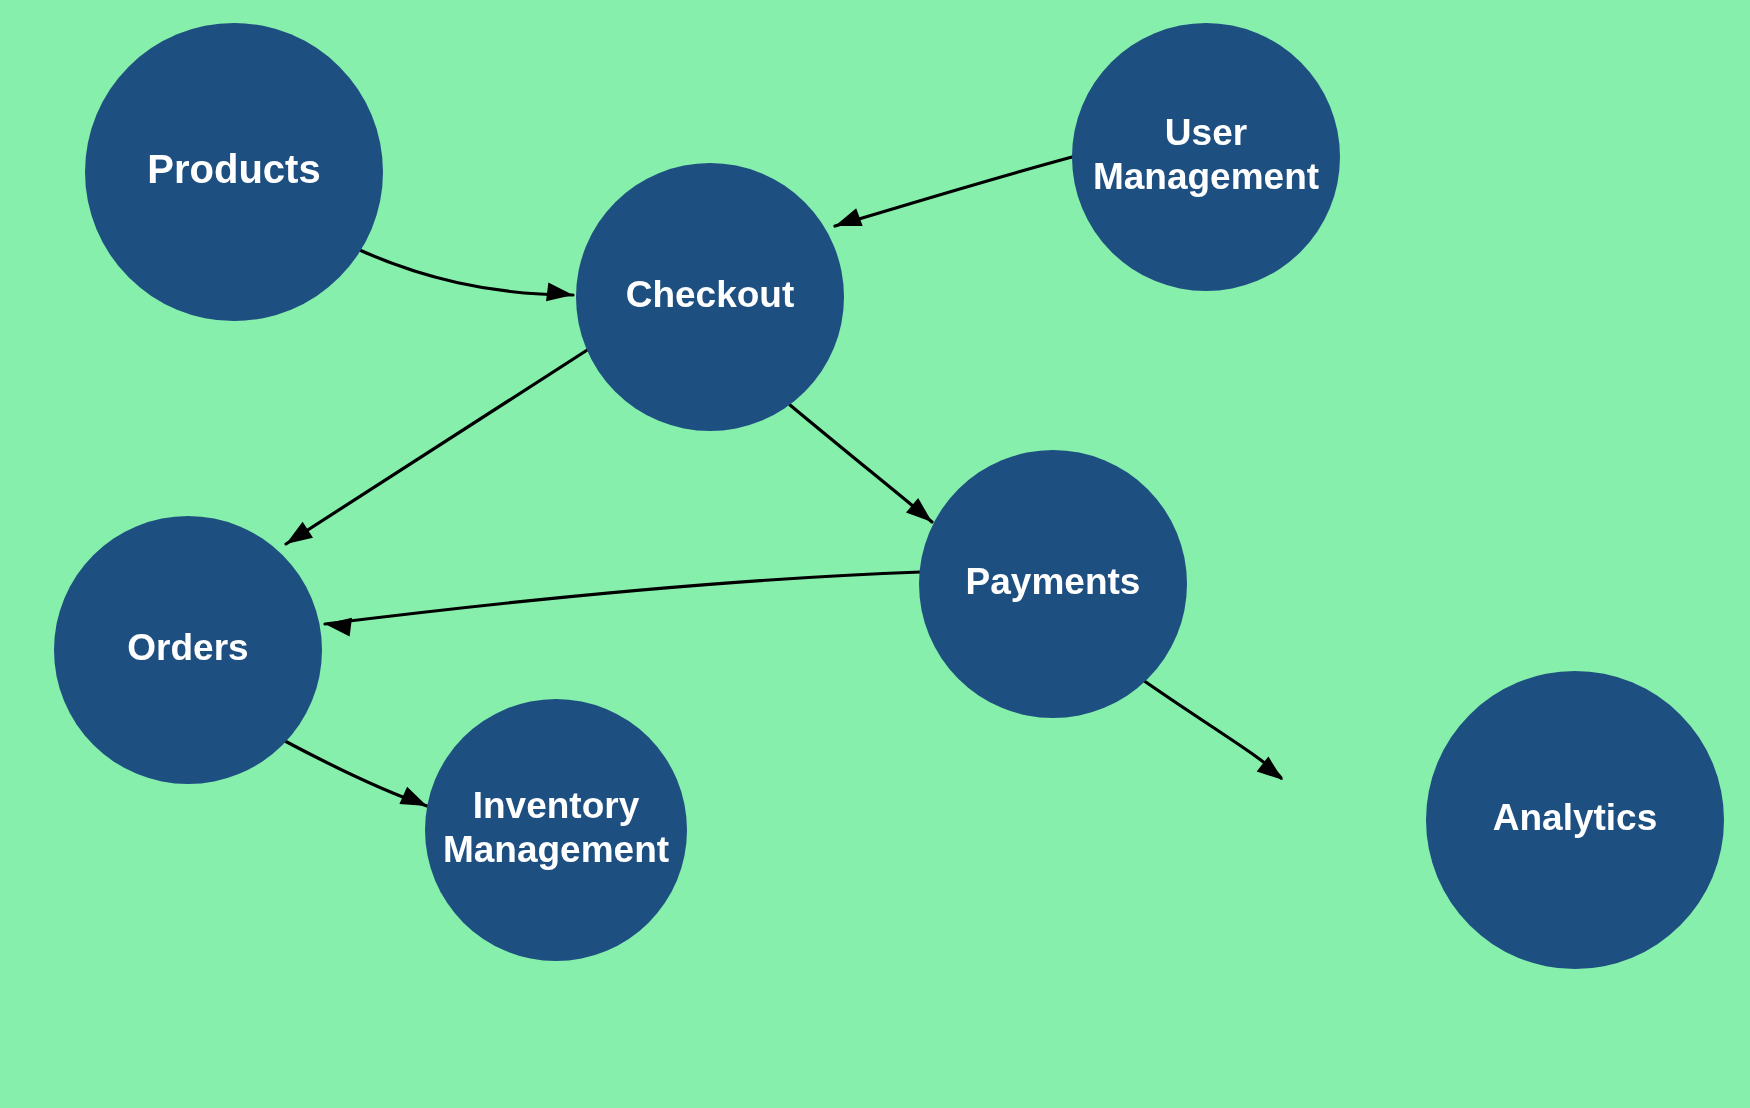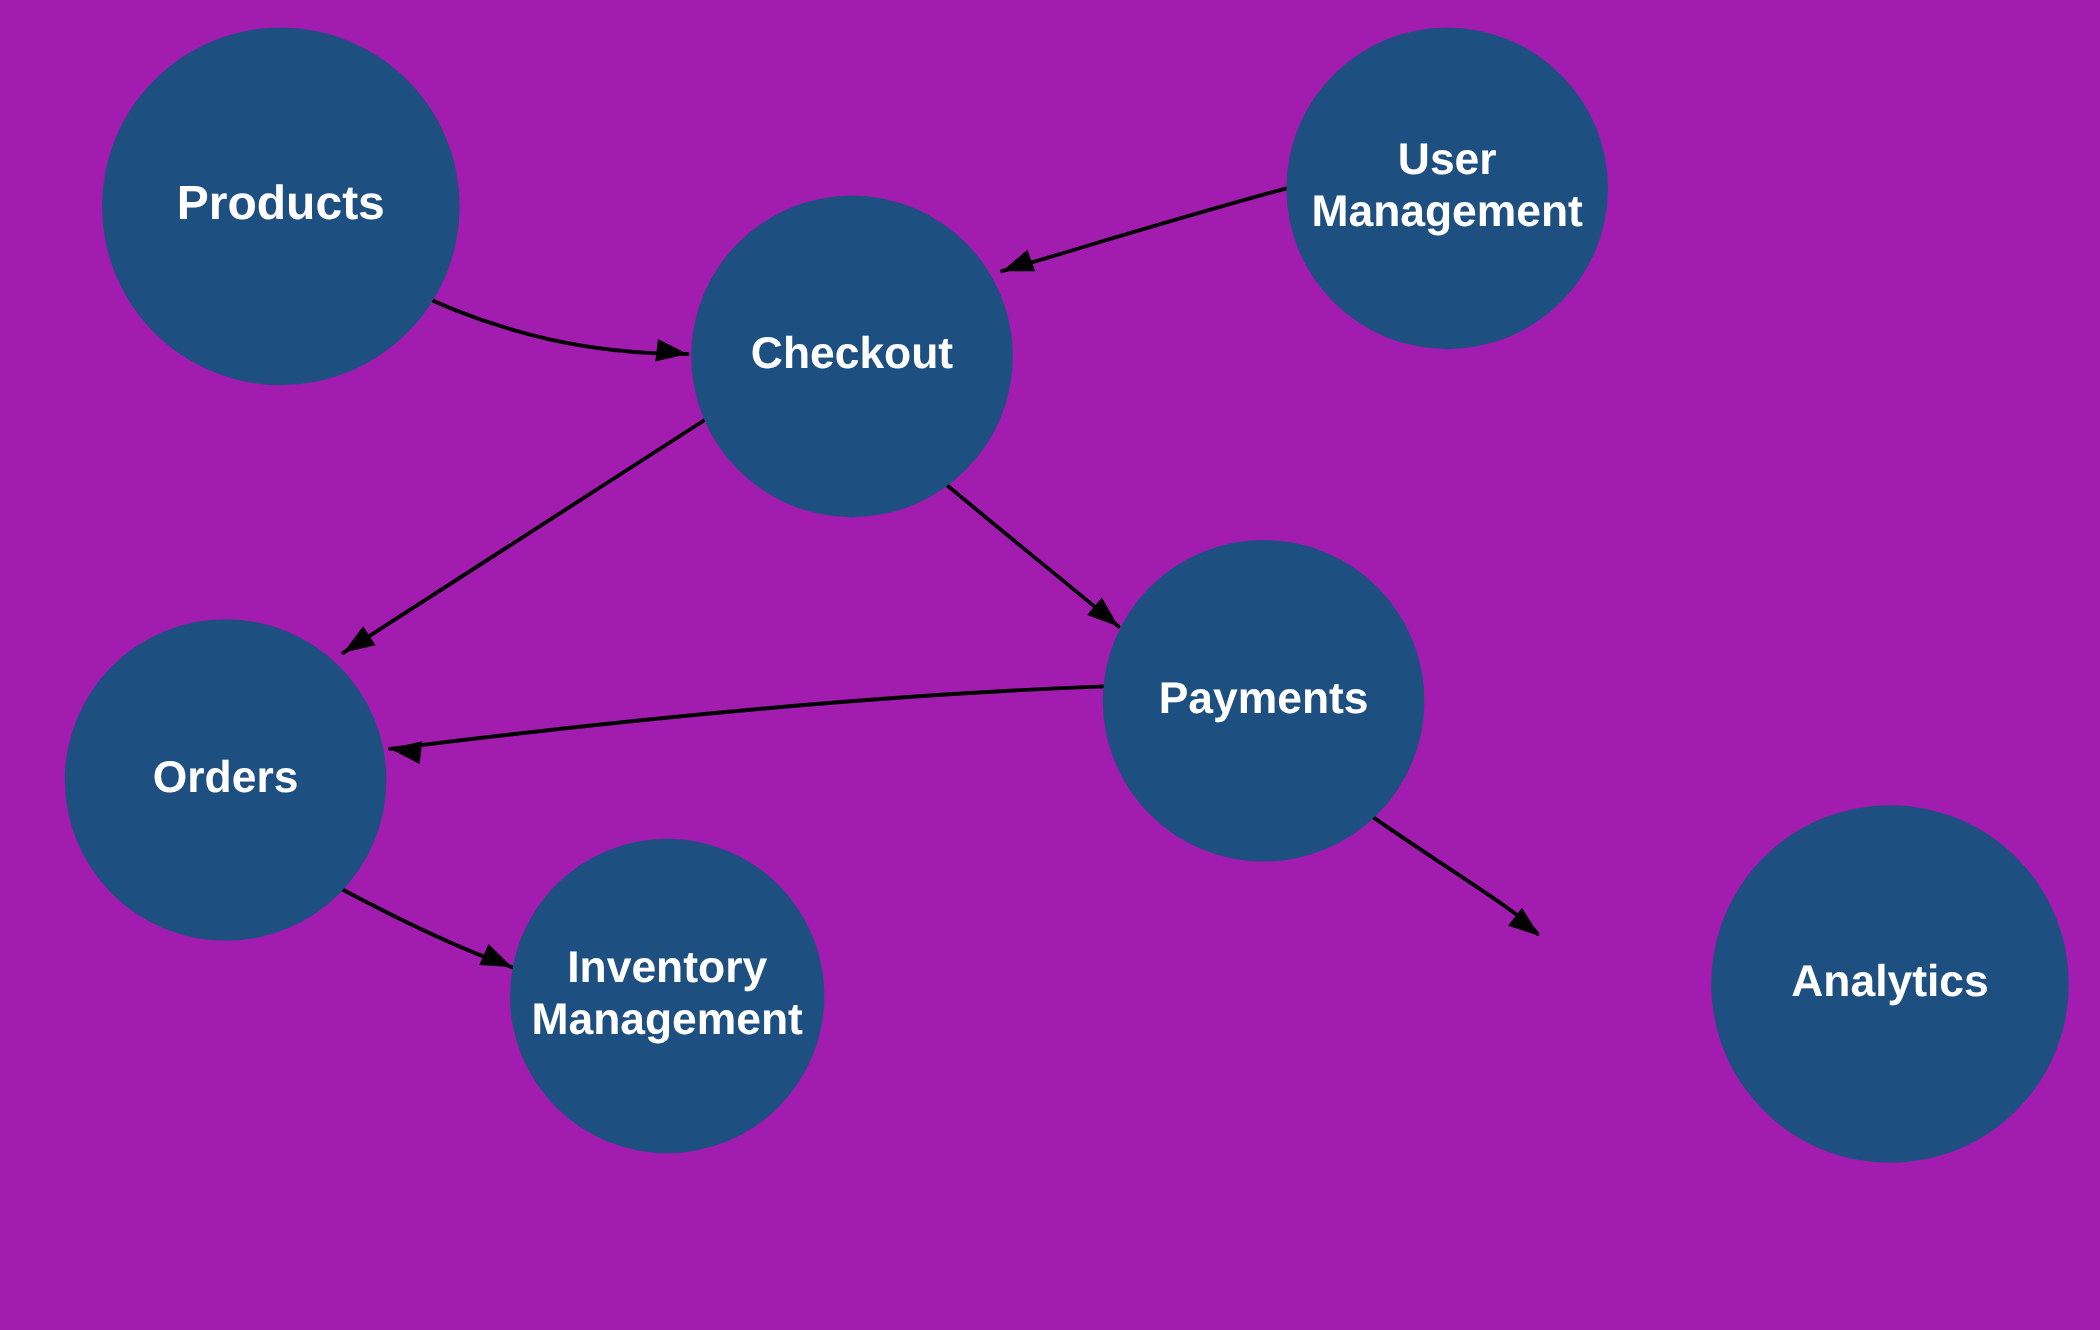--- a/index.html
+++ b/index.html
@@ -11,21 +11,21 @@
   body {
     width: 1750px;
     height: 1108px;
     font-family: "Liberation Sans", sans-serif;
     overflow: hidden;
   }
   #canvas-root {
     position: relative;
     width: 1750px;
     height: 1108px;
-    background: #a21caf;
+    background: #86efac;
   }
   #graph-svg {
     position: absolute;
     top: 0;
     left: 0;
     width: 1750px;
     height: 1108px;
     display: block;
   }
   .node-circle {

